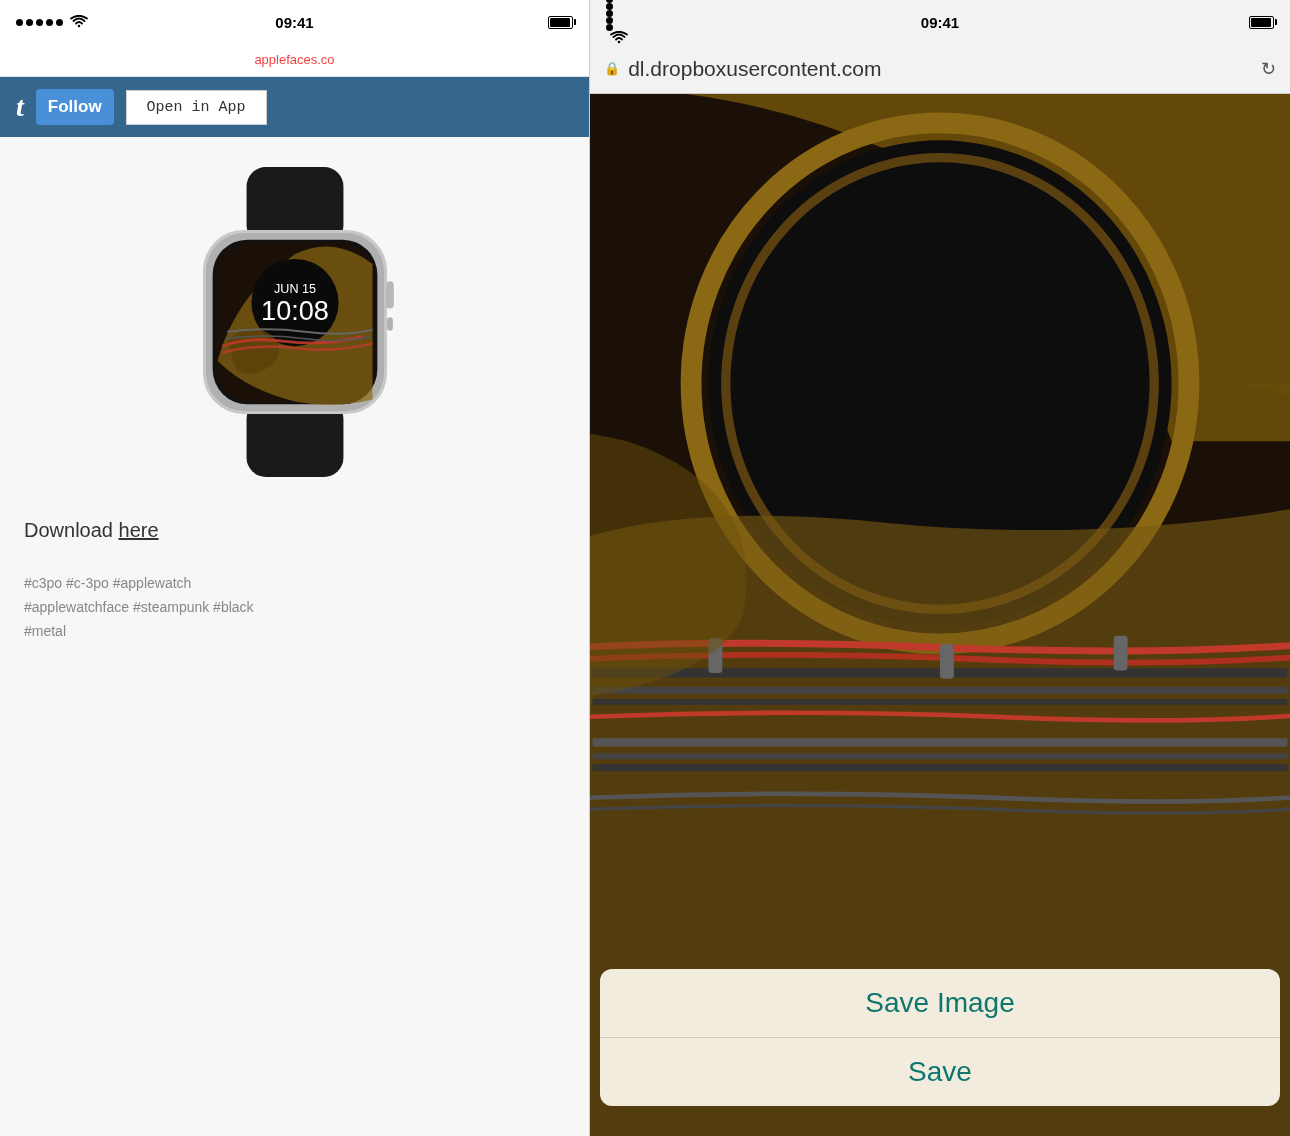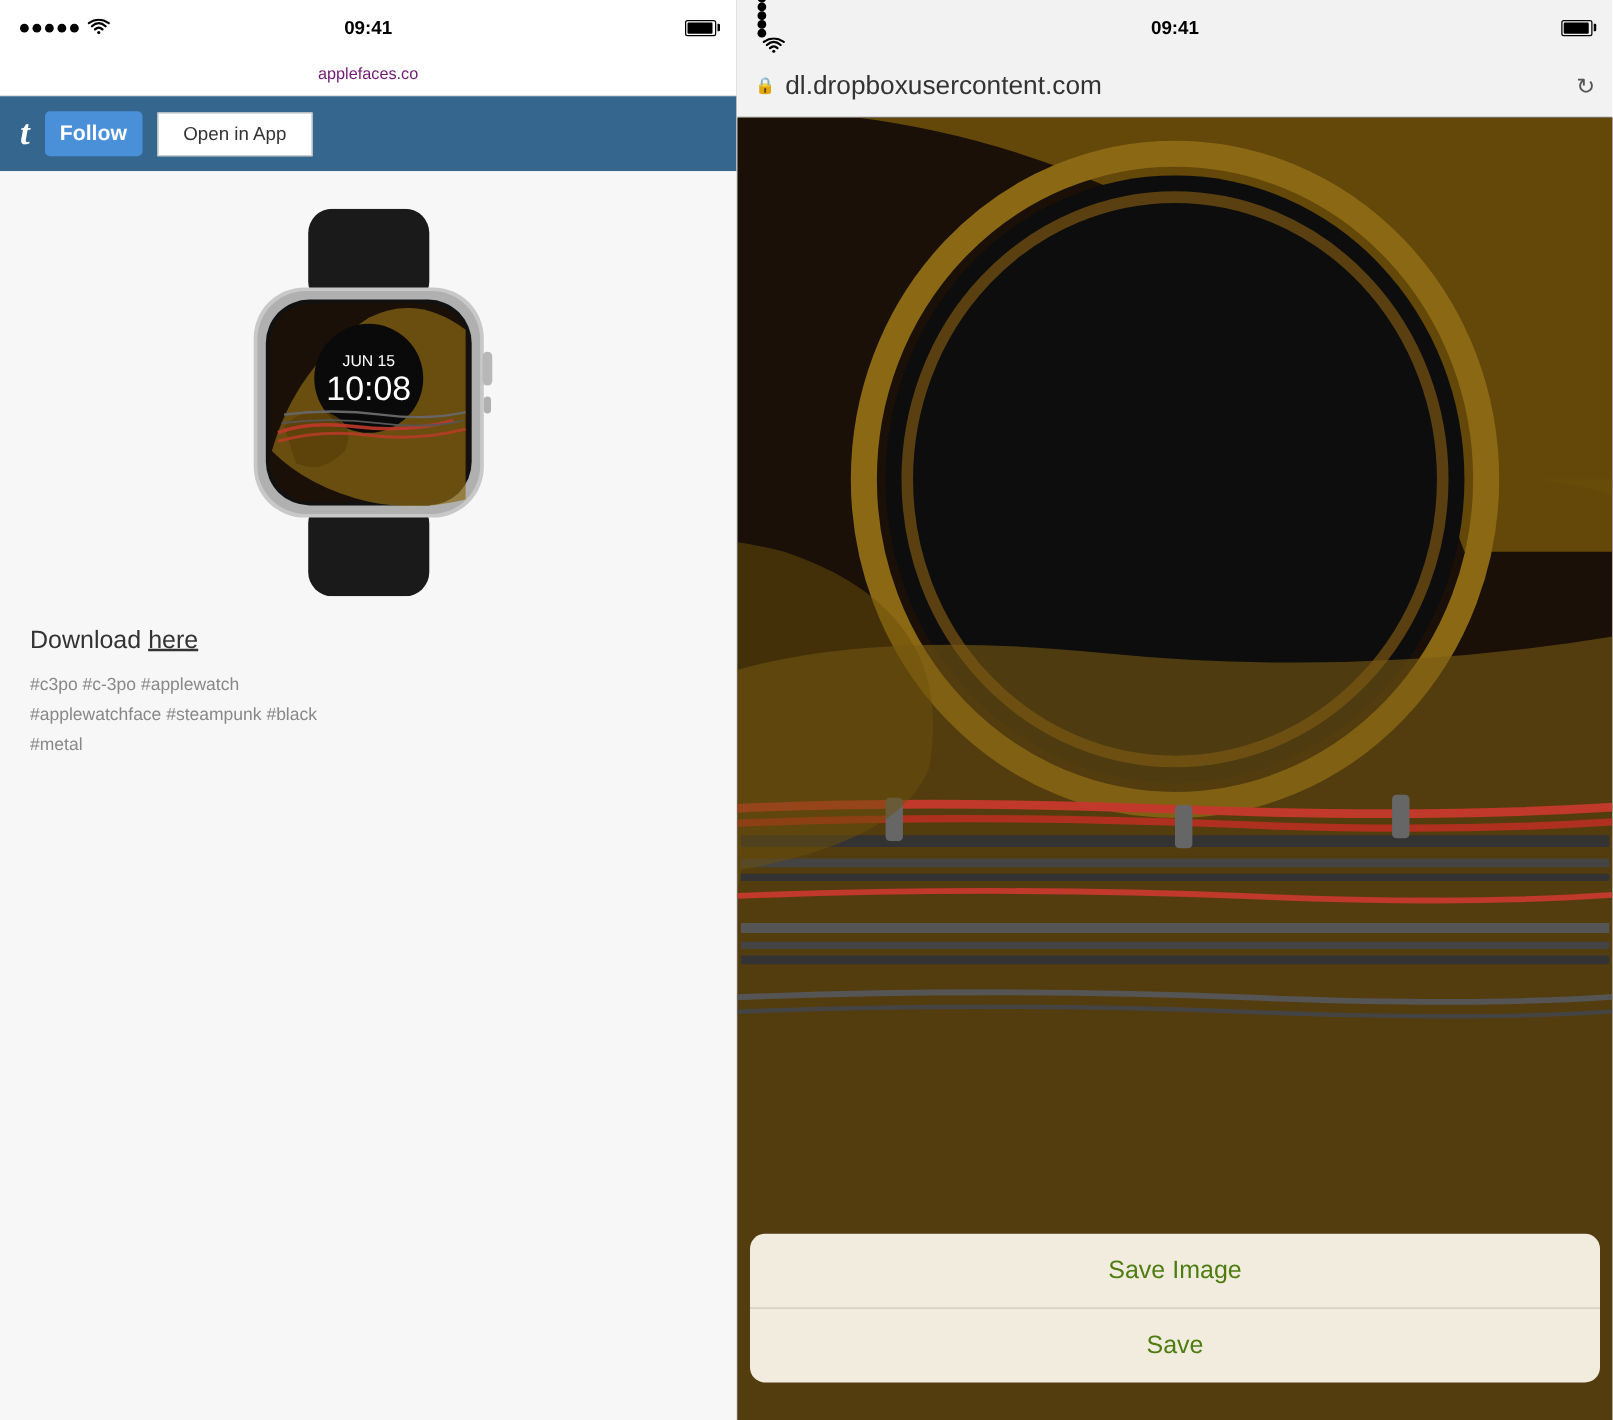--- a/index.html
+++ b/index.html
@@ -74,21 +74,21 @@
     }
 
     .url-bar-left {
       background: #fff;
       padding: 6px 12px 8px;
       border-bottom: 1px solid #e0e0e0;
       text-align: center;
     }
     .url-text-left {
       font-size: 13px;
-      color: #701a75;
+      color: #ef4444;
     }
 
     .tumblr-nav {
       background: #35678e;
       height: 60px;
       display: flex;
       align-items: center;
       padding: 0 16px;
       gap: 12px;
     }
@@ -111,29 +111,31 @@
     }
     .open-in-app-btn {
       background: #fff;
       color: #333;
       border: 1.5px solid #ccc;
       border-radius: 0;
       padding: 8px 20px;
       font-size: 15px;
       font-weight: 500;
       cursor: pointer;
+      font-family: Liberation Mono, monospace;
     }
 
     .left-content {
       flex: 1;
       overflow: hidden;
       background: #f7f7f7;
       padding: 20px;
       display: flex;
       flex-direction: column;
+      gap: 18px;
     }
 
     .watch-container {
       display: flex;
       justify-content: center;
       align-items: center;
       margin-top: 10px;
     }
 
     .download-text {
@@ -229,22 +231,22 @@
 
     .context-menu-group {
       background: rgba(248, 242, 230, 0.97);
       border-radius: 12px;
       overflow: hidden;
       margin-bottom: 10px;
     }
 
     .context-menu-item {
       padding: 18px 10px;
-      font-size: 20px;
-      color: #4d7c0f;
+      font-size: 28px;
+      color: #0f766e;
       cursor: pointer;
       background: transparent;
       border: none;
       width: 100%;
       display: block;
     }
 
     .context-menu-divider {
       height: 1px;
       background: rgba(0,0,0,0.15);

